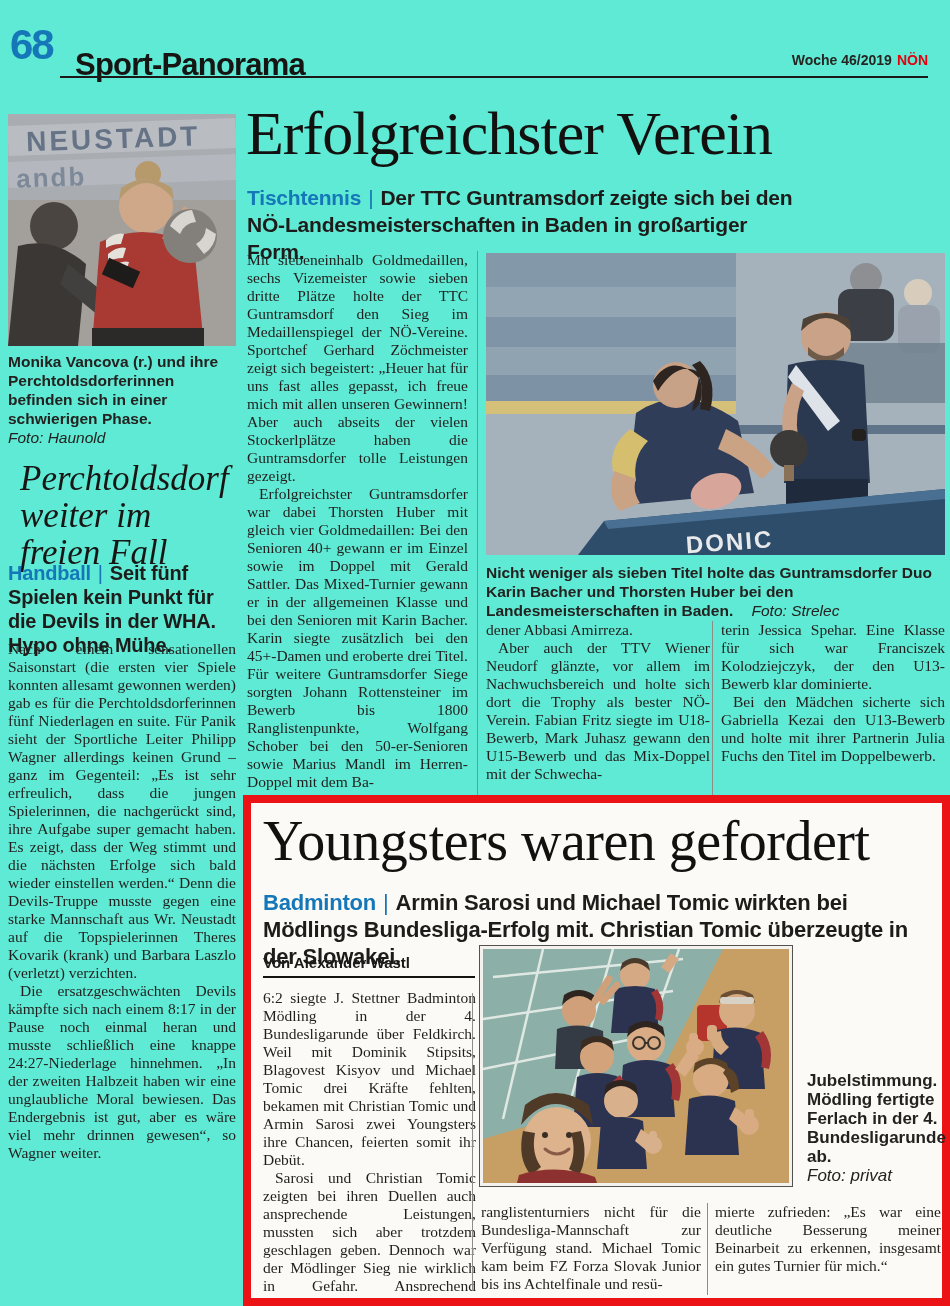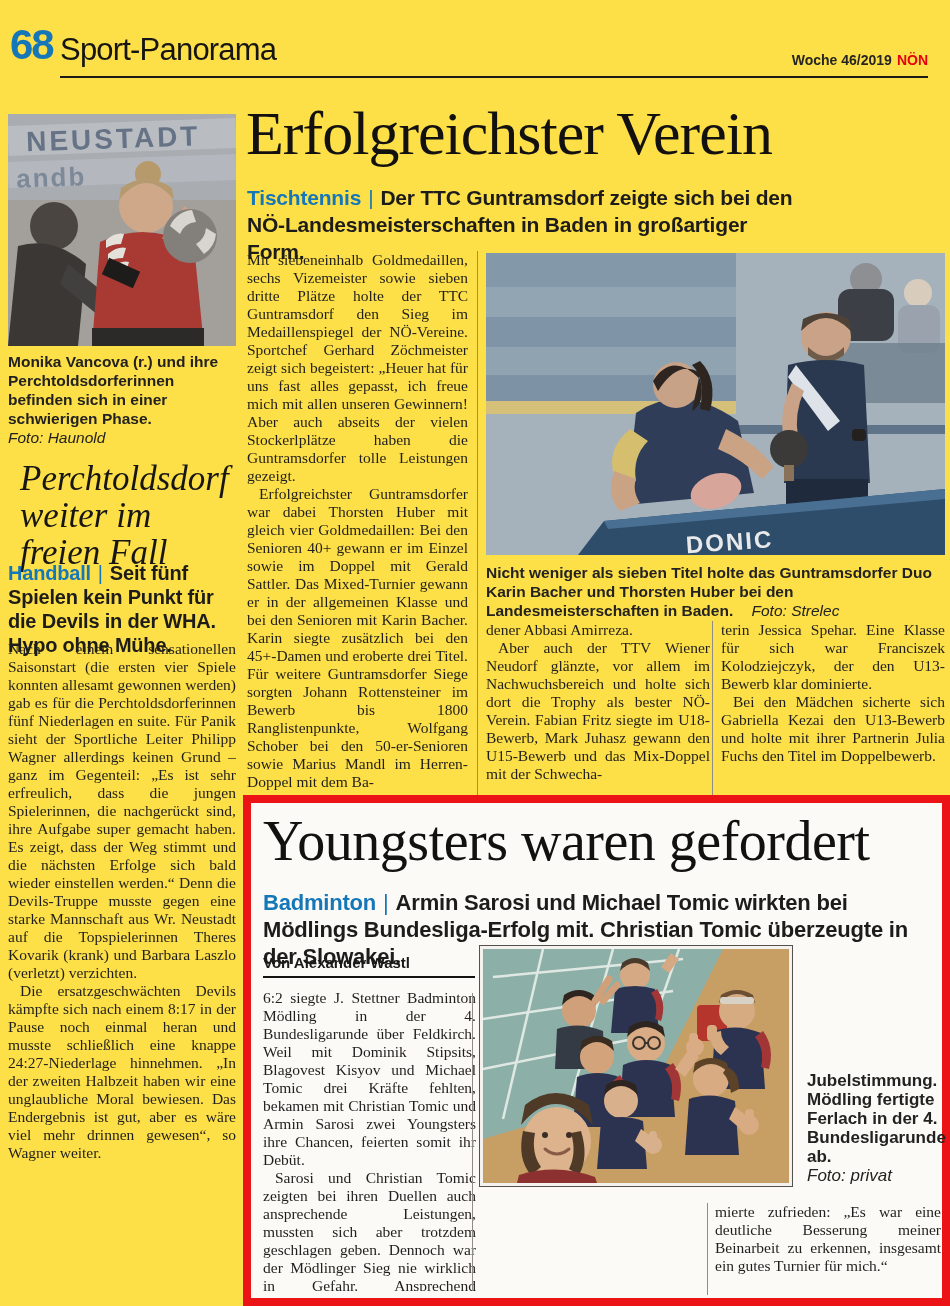--- a/index.html
+++ b/index.html
@@ -1,24 +1,24 @@
 <!DOCTYPE html>
 <html lang="de"><head>
 <meta charset="utf-8">
 <style>
   html,body{margin:0;padding:0;}
   body{background:#8c8a88;font-family:"Liberation Sans",sans-serif;}
-  .page{position:relative;width:950px;height:1306px;background:#fde047;overflow:hidden;
+  .page{position:relative;width:950px;height:1306px;background:#5eead4;overflow:hidden;
         margin:0 auto;color:#1d1c1a;}
 
   
   .pageno{position:absolute;left:10px;top:24px;font-size:42px;font-weight:700;
           color:#1577b8;letter-spacing:-2px;line-height:1;}
-  .section-title{position:absolute;left:60px;top:34px;font-size:31px;font-weight:400;
-          letter-spacing:-0.8px;color:#161514;line-height:1;margin:0;}
+  .section-title{position:absolute;left:60px;top:34px;font-size:31px;font-weight:700;
+          letter-spacing:-0.8px;color:#161514;line-height:1;margin:15px;}
   .issue-line{position:absolute;right:22px;top:52px;font-size:14px;color:#262522;font-weight:600;}
   .issue-line .brand{color:#e3000f;font-weight:800;margin-left:5px;}
   .header-rule{position:absolute;left:60px;width:868px;top:76px;height:2px;background:#1b1a18;}
 
   
   .serifbody p{margin:0;text-align:justify;font-family:"Liberation Serif",serif;
      font-size:15.5px;line-height:18px;color:#211f1d;hyphens:auto;-webkit-hyphens:auto;}
   .serifbody p + p{text-indent:12px;}
   .kicker-line{font-weight:700;color:#1d1c1a;letter-spacing:-0.2px;}
   .kicker-line .kicker{color:#1577b8;}
@@ -303,20 +303,23 @@
             <path d="M36,226 Q74,214 112,228 L114,234 L34,234 Z" fill="#8c3030"></path>
           </g>
         </svg>
       </div>
 
       <div class="bd-caption caption">
         <span>Jubelstimmung. Mödling fertigte Ferlach in der 4. Bundesligarunde ab.</span><br>
         <span class="credit">Foto: privat</span>
       </div>
 
+      <div class="hl-col2 serifbody">
+        <p>ranglistenturniers nicht für die Bundesliga-Mannschaft zur Verfügung stand. Michael Tomic kam beim FZ Forza Slovak Junior bis ins Achtelfinale und resü-</p>
+      </div>
 
       <div class="colrule" style="left:456px;top:400px;height:92px;"></div>
 
       <div class="hl-col3 serifbody">
         <p>mierte zufrieden: „Es war eine deutliche Besserung meiner Beinarbeit zu erkennen, insgesamt ein gutes Turnier für mich.“</p>
       </div>
     </div>
   </div>
 
 </div>

